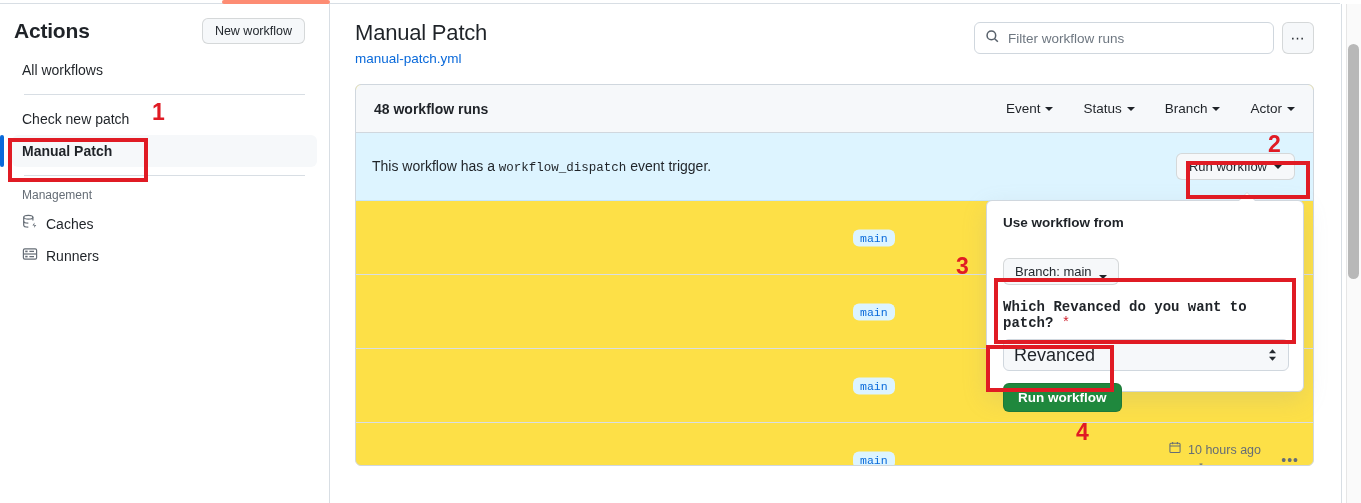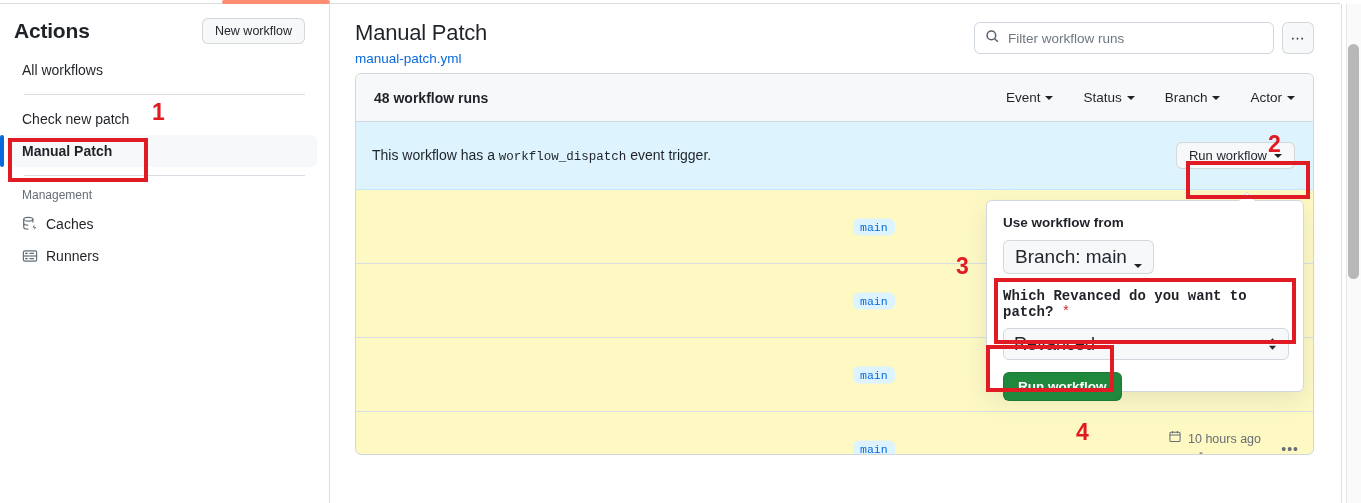--- a/index.html
+++ b/index.html
@@ -36,21 +36,21 @@
     font-size: 21px; font-weight: 700; color: #1f2328; letter-spacing: -0.2px;
   }
   .new-workflow-btn {
     font-size: 12.5px; color: #24292f; background: #f6f8fa;
     border: 1px solid rgba(27,31,36,0.15); border-radius: 6px;
     padding: 5px 12px; cursor: pointer; white-space: nowrap;
     font-family: "Liberation Sans", sans-serif;
   }
   .nav-list { padding: 0 12px; }
   .nav-item {
-    display: flex; align-items: center; gap: 8px;
+    display: flex; align-items: flex-start; gap: 8px;
     font-size: 14px; color: #1f2328;
     padding: 6px 10px; border-radius: 6px; cursor: pointer;
     position: relative; line-height: 20px;
   }
   .nav-item.section-pad { margin-top: 2px; }
   .nav-divider {
     height: 1px; background: #d8dee4; margin: 8px 12px 8px 12px;
   }
   .nav-item.active {
     background: #f6f8fa; font-weight: 600;
@@ -86,23 +86,23 @@
   .search-box .ph { font-size: 13.5px; color: #6e7781; }
   .kebab-btn {
     width: 32px; height: 32px; background: #f6f8fa;
     border: 1px solid rgba(27,31,36,0.15); border-radius: 6px;
     display: flex; align-items: center; justify-content: center; cursor: pointer;
   }
   .kebab-btn .dots { font-size: 14px; color: #24292f; letter-spacing: 1px; line-height: 10px; }
 
   
   .runs-panel {
-    margin-top: 7px;
+    margin-top: 18px;
     border: 1px solid #d0d7de; border-radius: 6px;
-    overflow: hidden; background: #fef9c3;
+    overflow: hidden; background: #fde047;
     height: 382px;
   }
   .runs-header {
     background: #f6f8fa; border-bottom: 1px solid #d0d7de;
     height: 48px; display: flex; align-items: center; justify-content: space-between;
     padding: 0 18px;
   }
   .runs-count { font-size: 14px; font-weight: 600; color: #1f2328; }
   .filters { display: flex; align-items: center; gap: 30px; }
   .filter {
@@ -160,23 +160,23 @@
     padding: 14px 16px 0 16px;
   }
   .popover::before {
     content: ""; position: absolute; left: 252px; top: -8px;
     width: 0; height: 0; border-left: 8px solid transparent;
     border-right: 8px solid transparent; border-bottom: 8px solid #ffffff;
     filter: drop-shadow(0 -1px 0 #d0d7de);
   }
   .pop-label { font-size: 13.5px; font-weight: 600; color: #1f2328; }
   .branch-select-btn {
-    margin-top: 10px; display: inline-flex; align-items: flex-end; gap: 7px;
+    margin-top: 28px; display: inline-flex; align-items: flex-end; gap: 7px;
     background: #f6f8fa; border: 1px solid rgba(27,31,36,0.15);
-    border-radius: 6px; font-size: 19px; color: #24292f;
+    border-radius: 6px; font-size: 13px; color: #24292f;
     padding: 5px 11px; cursor: pointer;
   }
   .field-label {
     margin-top: 14px; font-family: Liberation Mono, monospace;
     font-size: 14px; font-weight: 700; color: #1f2328;
   }
   .field-label .req { color: #cf222e; font-weight: 400; }
   .field-select {
     margin-top: 8px; width: 286px; height: 32px;
     background: #f6f8fa; border: 1px solid #d0d7de; border-radius: 6px;

